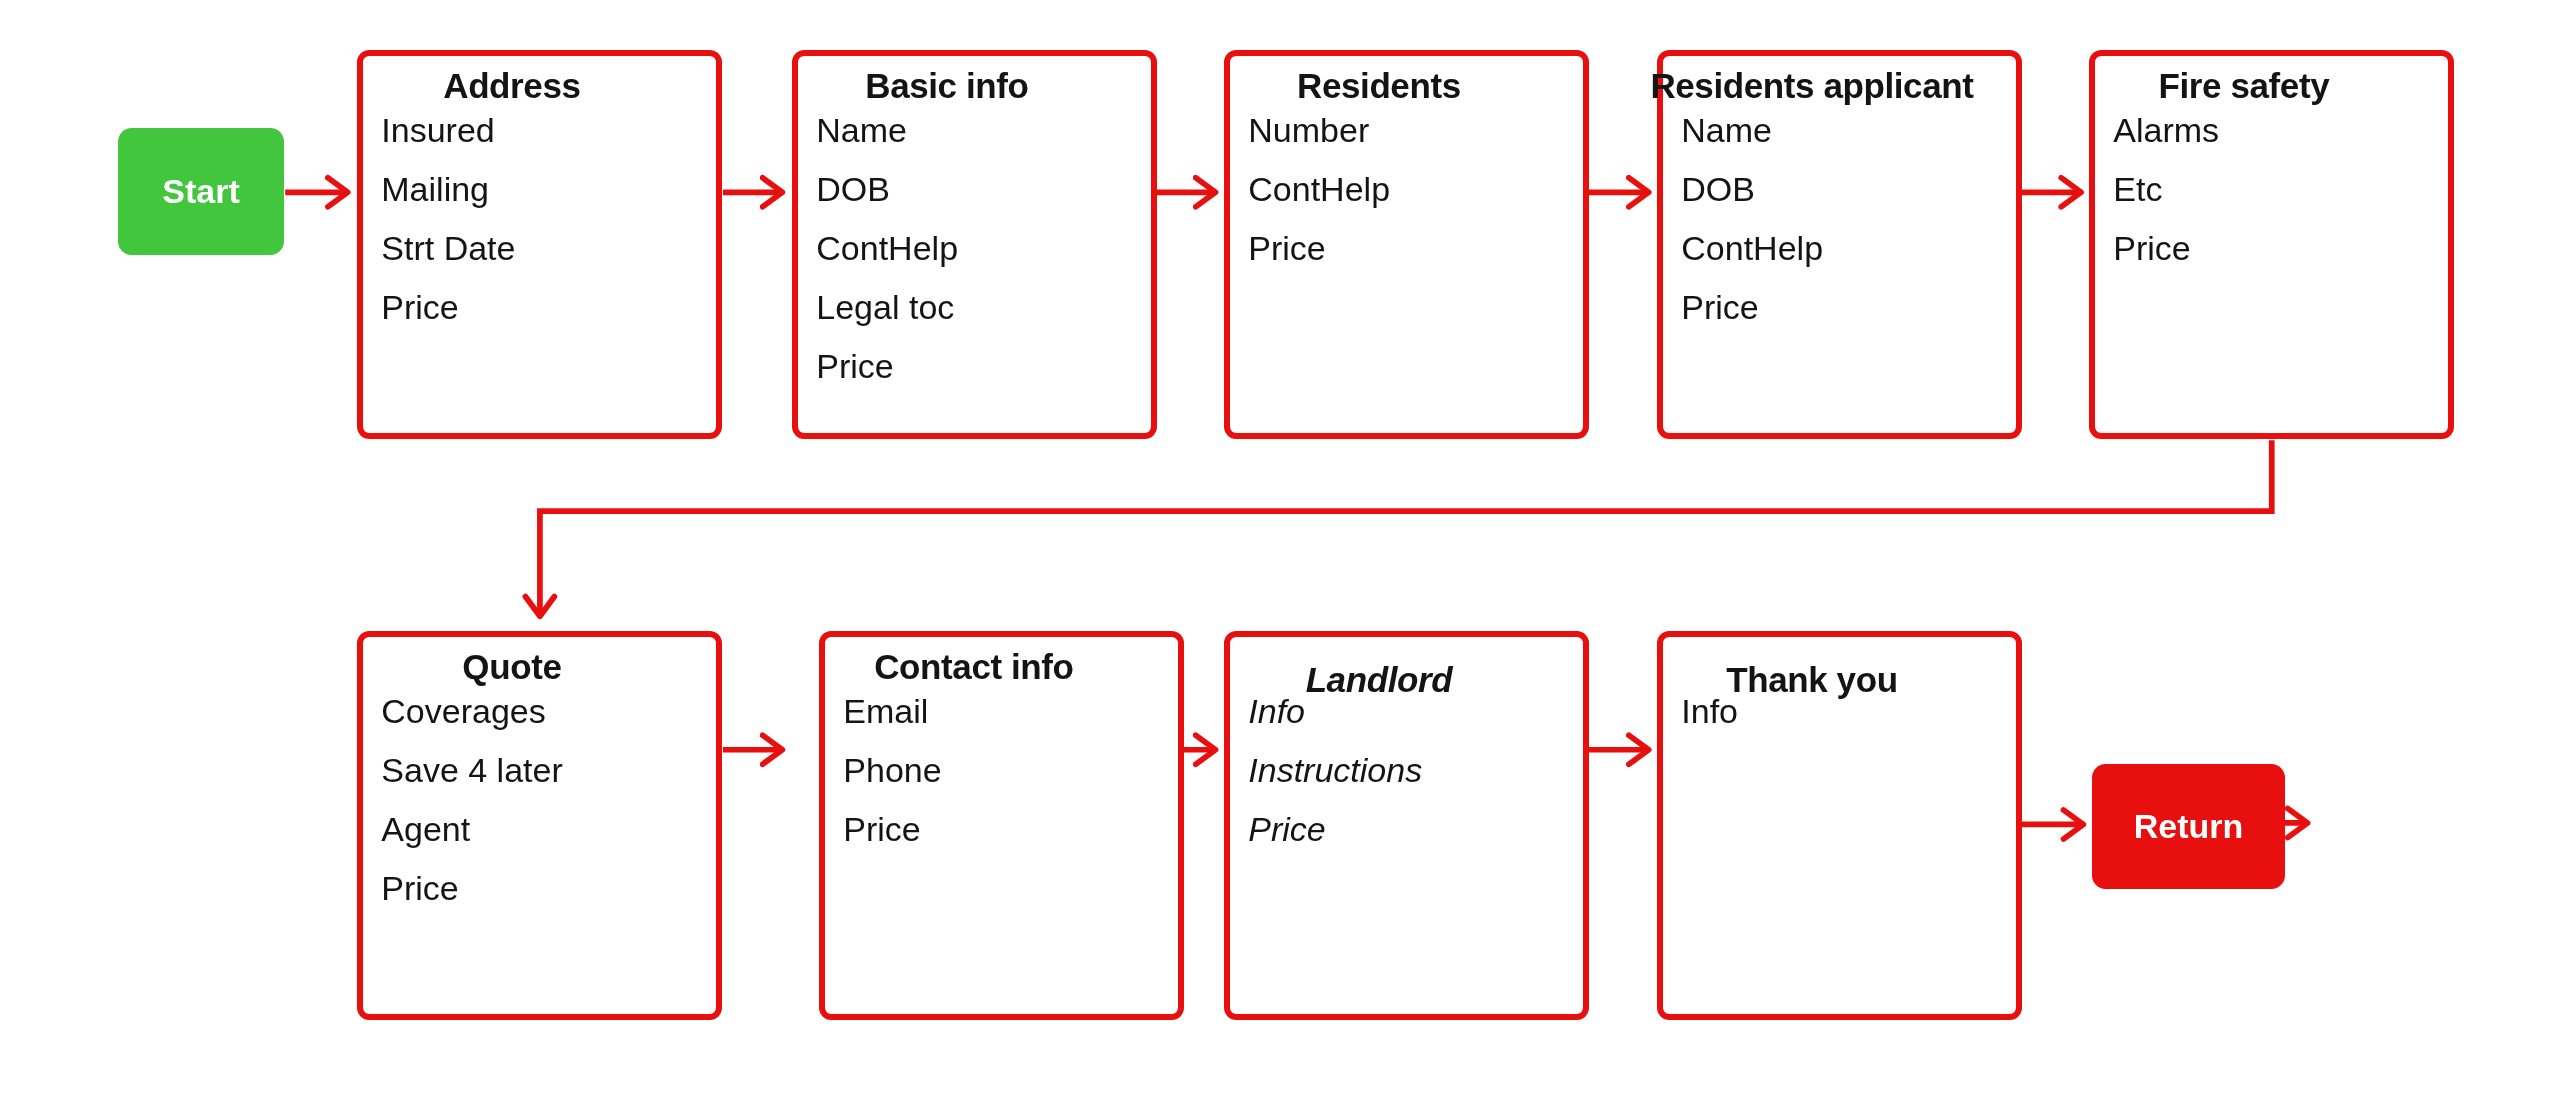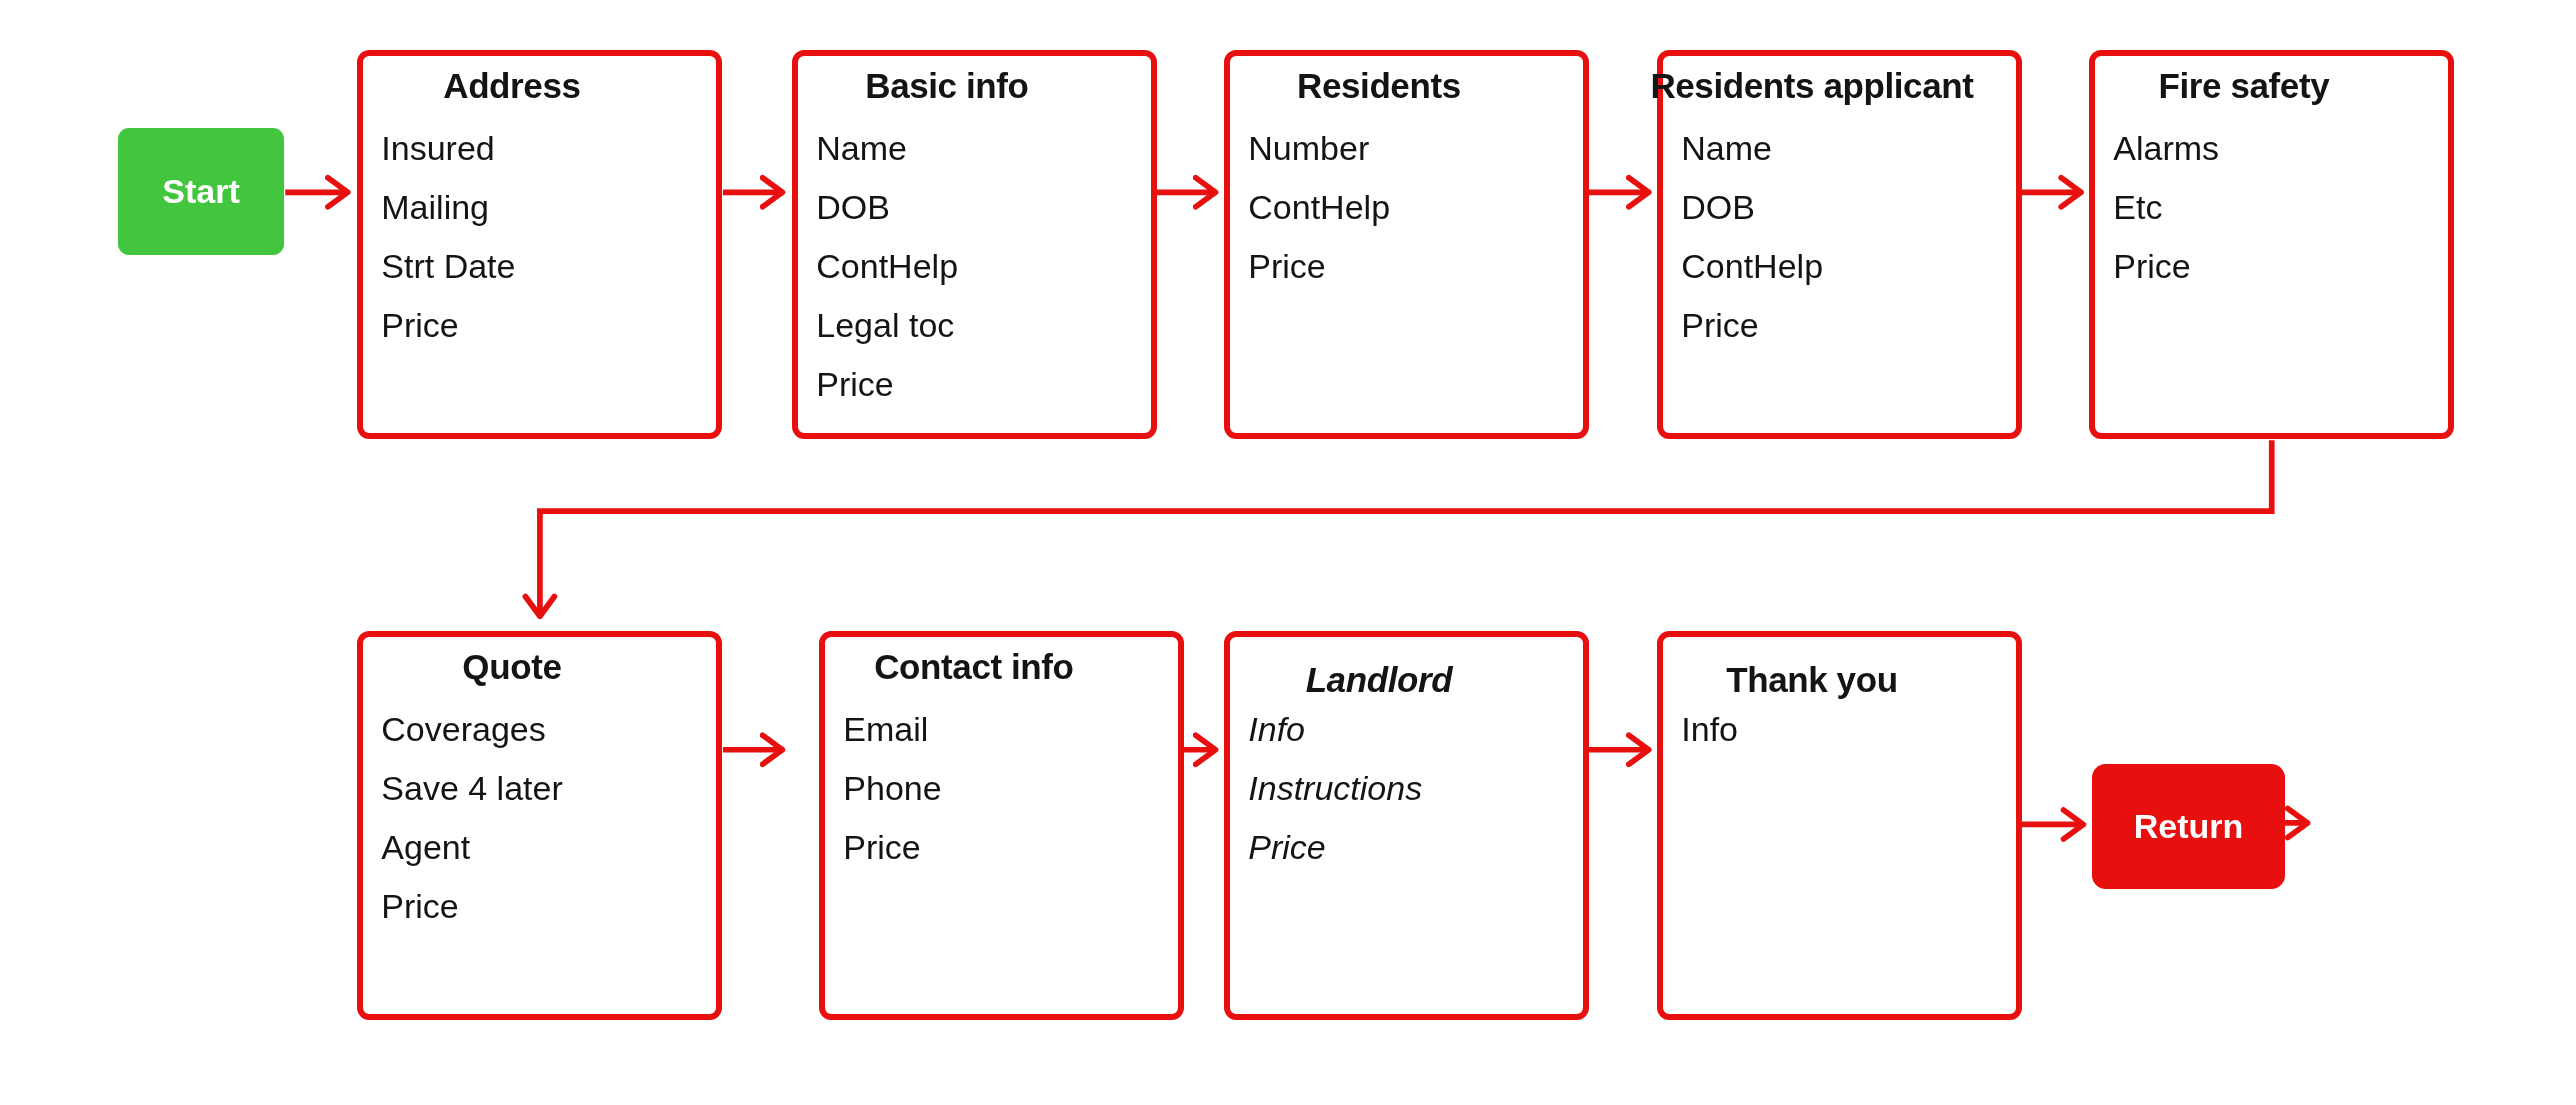--- a/index.html
+++ b/index.html
@@ -43,21 +43,21 @@
     line-height: 37px;
     font-weight: 700;
     color: var(--text, #141414);
     white-space: nowrap;
     letter-spacing: -0.4px;
   }
   .step-box.title-low .step-title { top: 24.4px; }
   .step-items {
     position: absolute;
     left: 18.3px;
-    top: 63px;
+    top: 45px;
     right: 7.6px;
     list-style: none;
     margin: 0;
     padding: 0;
   }
   .step-items li {
     font-size: 34px;
     line-height: 59px;
     color: var(--text, #141414);
     white-space: nowrap;
@@ -70,21 +70,20 @@
     border-radius: 13.7px;
     color: #ffffff;
     font-weight: 700;
     font-size: 34px;
     box-sizing: border-box;
   }
   #start-node {
     left: 118px; top: 128px;
     width: 166px; height: 127px;
     background: var(--green, #41c63e);
-    border-radius: 11px;
   }
   #return-node {
     left: 2092px; top: 764px;
     width: 193px; height: 125px;
     background: var(--accent, #e80f0f);
   }
 </style>
 </head>
 <body>
 

